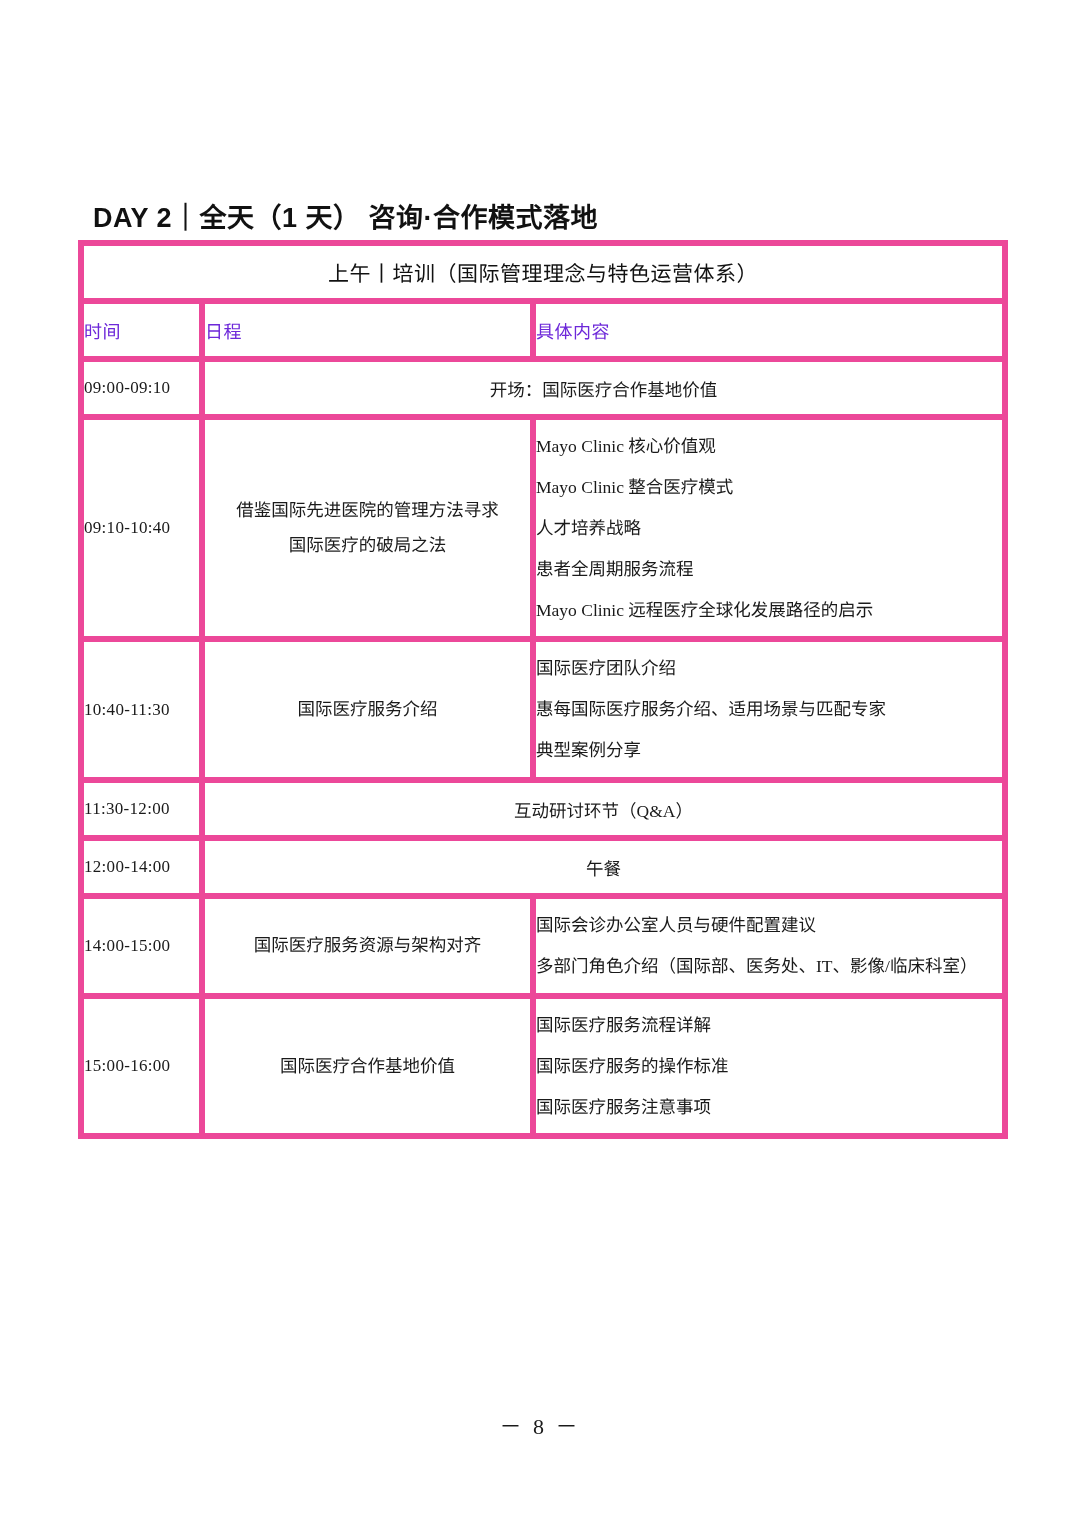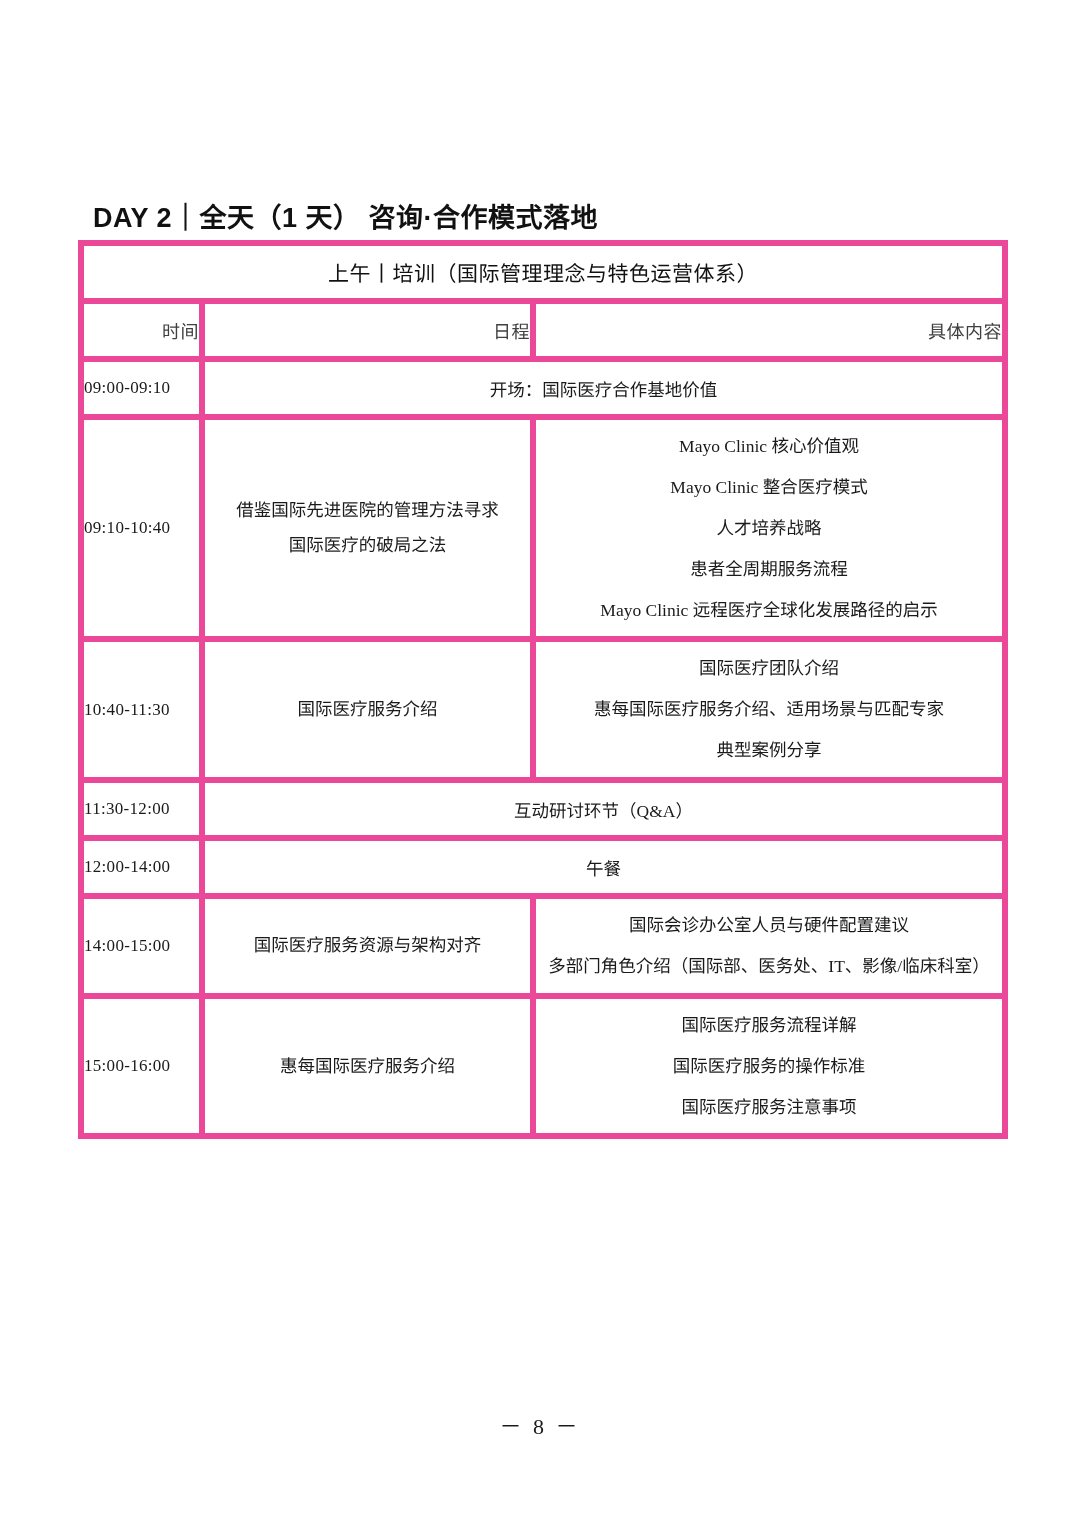--- a/index.html
+++ b/index.html
@@ -68,25 +68,25 @@
     font-family: "Liberation Sans", "DejaVu Sans", sans-serif;
     font-weight: bold;
     font-size: 21px;
     color: #111111;
     letter-spacing: 0.5px;
   }
 
   
   .head-cell {
     height: 52px;
-    text-align: right;
+    text-align: left;
     font-family: "Liberation Sans", "DejaVu Sans", sans-serif;
     font-weight: bold;
     font-size: 18px;
-    color: #404040;
+    color: #6d28d9;
     letter-spacing: 0.5px;
   }
 
   
   .time-cell {
     text-align: left;
     font-family: "Liberation Serif", "DejaVu Serif", serif;
     font-size: 17px;
     letter-spacing: 0.3px;
     color: #1a1a1a;
@@ -99,21 +99,21 @@
     font-family: "Liberation Serif", "DejaVu Serif", serif;
     font-size: 17.5px;
     color: #1a1a1a;
     padding: 6px 12px;
     line-height: 2.0;
   }
   .sched-cell .sline { display: block; }
 
   
   .detail-cell {
-    text-align: center;
+    text-align: left;
     font-family: "Liberation Serif", "DejaVu Serif", serif;
     font-size: 17.5px;
     color: #1a1a1a;
     padding: 10px 10px 10px 12px;
     line-height: 1.65;
   }
   .detail-cell .dline {
     display: block;
     margin: 12px 0;
     white-space: nowrap;
@@ -215,21 +215,21 @@
         <td class="time-cell">14:00-15:00</td>
         <td class="sched-cell">国际医疗服务资源与架构对齐</td>
         <td class="detail-cell">
           <span class="dline">国际会诊办公室人员与硬件配置建议</span>
           <span class="dline">多部门角色介绍（国际部、医务处、IT、影像/临床科室）</span>
         </td>
       </tr>
 
       <tr>
         <td class="time-cell">15:00-16:00</td>
-        <td class="sched-cell">惠每国际医疗服务介绍</td>
+        <td class="sched-cell">国际医疗合作基地价值</td>
         <td class="detail-cell">
           <span class="dline">国际医疗服务流程详解</span>
           <span class="dline">国际医疗服务的操作标准</span>
           <span class="dline">国际医疗服务注意事项</span>
         </td>
       </tr>
 
 
     </tbody>
   </table>

